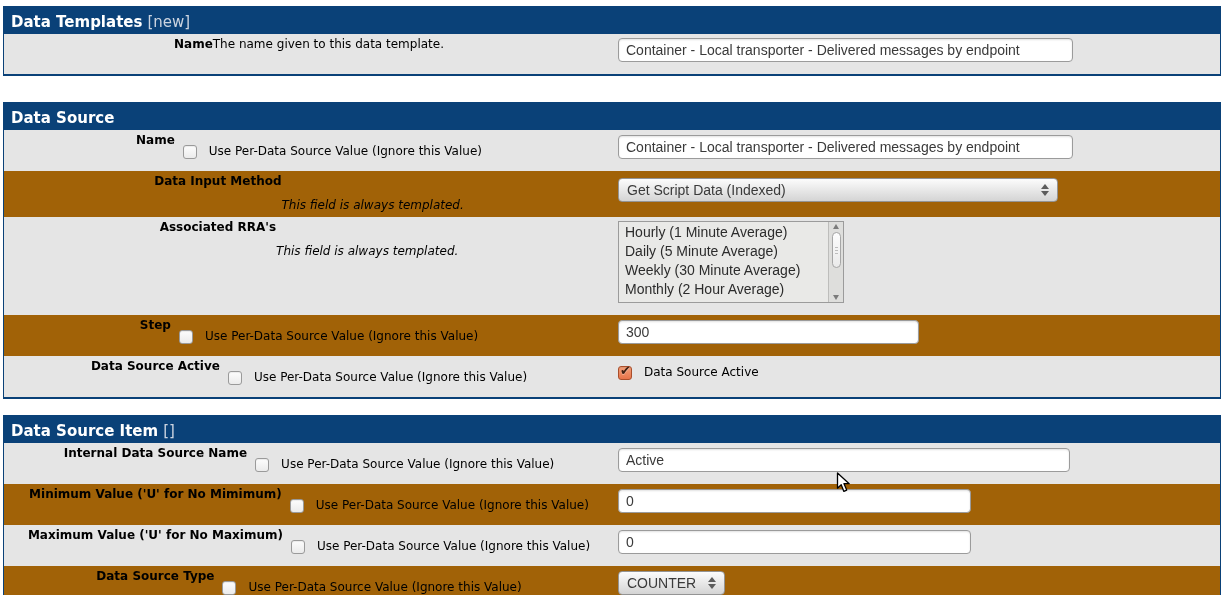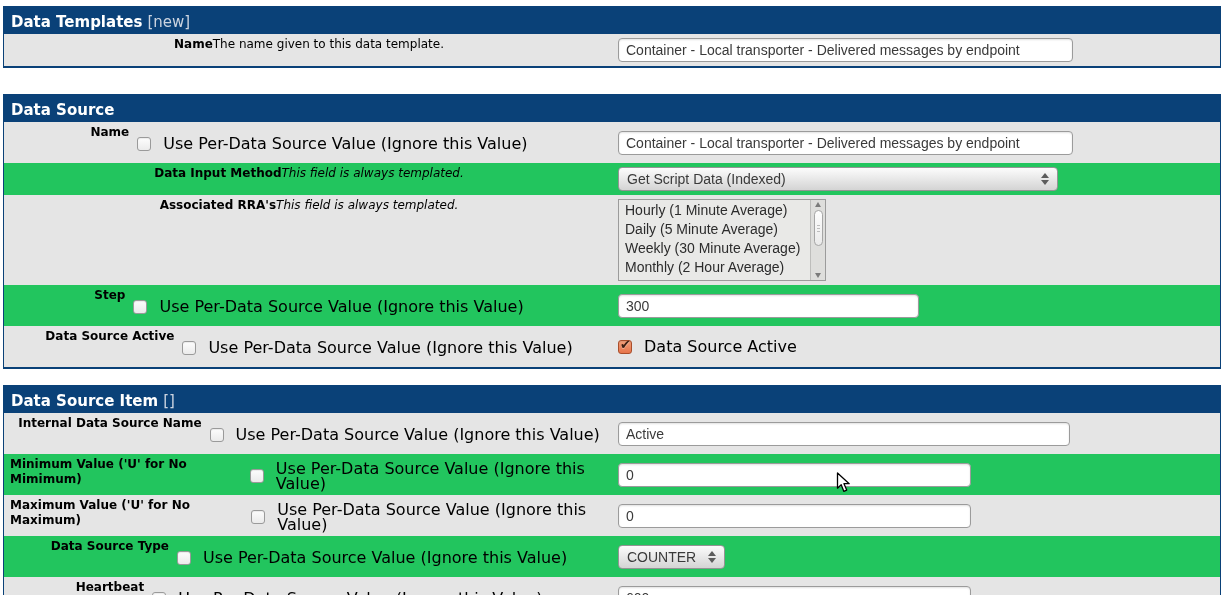--- a/index.html
+++ b/index.html
@@ -22,37 +22,37 @@
     background:#0a4178;
     color:#ffffff;
     padding:8px 7px 4px 7px;
     font-size:15px;
     font-weight:bold;
     line-height:15px;
   }
   .sec-suffix { font-weight:normal; color:#ccd4e0; margin-left:5px; }
   .row { display:flex; align-items:stretch; }
   .bg-a { background:#e5e5e5; }
-  .bg-b { background:#22c55e; }
+  .bg-b { background:#a16207; }
   .row.kind-desc  { min-height:32px; }
   .row.kind-check { min-height:41px; }
   .row.tall       { min-height:86px; }
   .left {
     flex:0 0 610px; width:610px;
     padding:3px 6px 4px 6px;
     display:flex; flex-direction:row; justify-content:center;
   }
   .f-label { font-size:12px; font-weight:bold; color:#000; line-height:15px; }
   .f-desc  { font-size:12px; color:#000; line-height:15px; }
-  .f-desc.italic { font-style:italic; }
+  .f-desc.italic { font-style:italic;margin-top:24px; }
   .check-line { display:flex; align-items:center; margin-top:3px; padding-left:8px; }
-  .cb-label { font-size:16px; color:#000; margin-left:12px; line-height:15px; }
+  .cb-label { font-size:12px; color:#000; margin-left:12px; line-height:15px; }
   .right {
     flex:1; display:flex; align-items:center;
-    padding:4px 6px 4px 4px;
+    padding:4px 6px 12px 4px;
   }
   .gtk-check {
     width:14px; height:14px; flex:0 0 14px;
     border:1px solid #9a9a9a; border-radius:3px;
     background:linear-gradient(#fdfdfd,#ebebeb);
     box-shadow:inset 0 1px 1px rgba(0,0,0,.07);
     position:relative;
   }
   .gtk-check.checked {
     background:linear-gradient(#f2a07a,#e7744a);
@@ -163,21 +163,21 @@
             </span>
           </div>
         </div>
       </div>
       <div class="row kind-desc bg-a tall">
         <div class="left">
           <div class="f-label">Associated RRA's</div>
           <div class="f-desc italic">This field is always templated.</div>
         </div>
         <div class="right">
-          <div class="gtk-list" style="width: 208px;">
+          <div class="gtk-list" style="width: 226px;">
             <div class="list-items">
               <div class="list-item">Hourly (1 Minute Average)</div>
               <div class="list-item">Daily (5 Minute Average)</div>
               <div class="list-item">Weekly (30 Minute Average)</div>
               <div class="list-item">Monthly (2 Hour Average)</div>
             </div>
             <div class="scrollbar">
               <div class="sb-tri-up"></div>
               <div class="sb-thumb"></div>
               <div class="sb-tri-down"></div>

